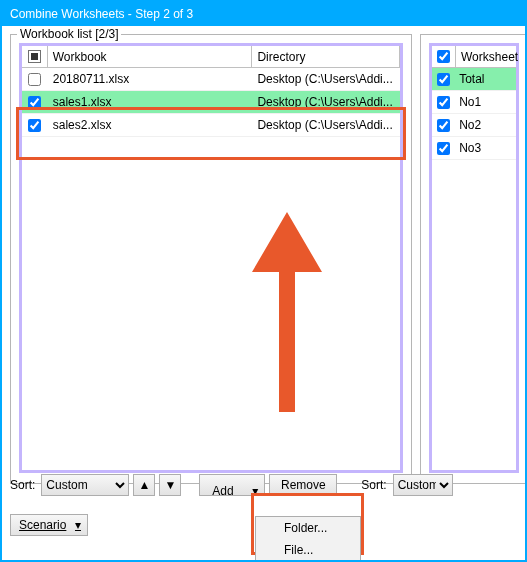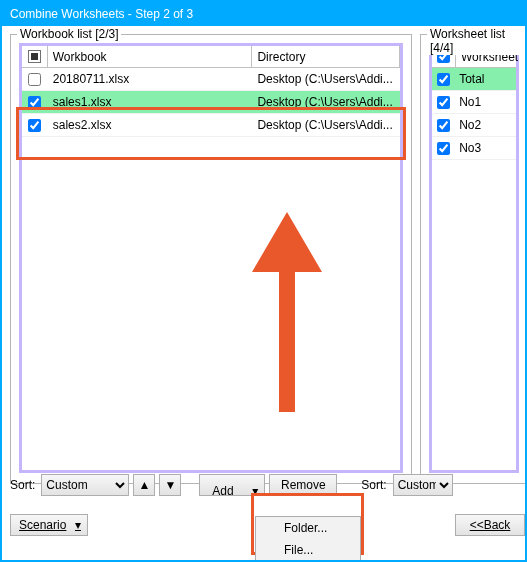--- a/index.html
+++ b/index.html
@@ -75,21 +75,20 @@
               <input type="checkbox" checked="" style="">
             </div>
           <div class="cell wb-col">sales2.xlsx</div>
           <div class="cell dir-col">Desktop (C:\Users\Addi...</div>
         </div>
       </div>
     </div>
   </div>
 
   <div class="groupbox worksheet-area" style="height:450px;">
-    <span class="groupbox-label">Worksheet list [4/4]</span>
     <div class="grid" style="height:430px;">
       <div class="grid-header">
         <div class="hcell chk-col">
           <input type="checkbox" checked="" style="">
         </div>
         <div class="hcell ws-col" style="border-right:none;">Worksheet</div>
       </div>
       <div class="grid-body">
         <div class="row selected">
           <div class="cell chk-col">
@@ -155,16 +154,13 @@
   <div class="menu-item">Folder...</div>
   <div class="menu-item">File...</div>
 </div>
 
 <div class="bottom-bar2">
   <span class="btn" style="width:78px; justify-content:space-between; padding:0 6px 0 8px;">
     <span>Scenario</span>
     <span>▾</span>
   </span>
   <span style="flex:1;"></span>
-  <span class="btn" style="width:70px; margin-right:0;">
-    <span>&lt;&lt;Back</span>
-  </span>
 </div>
 
 </body></html>

